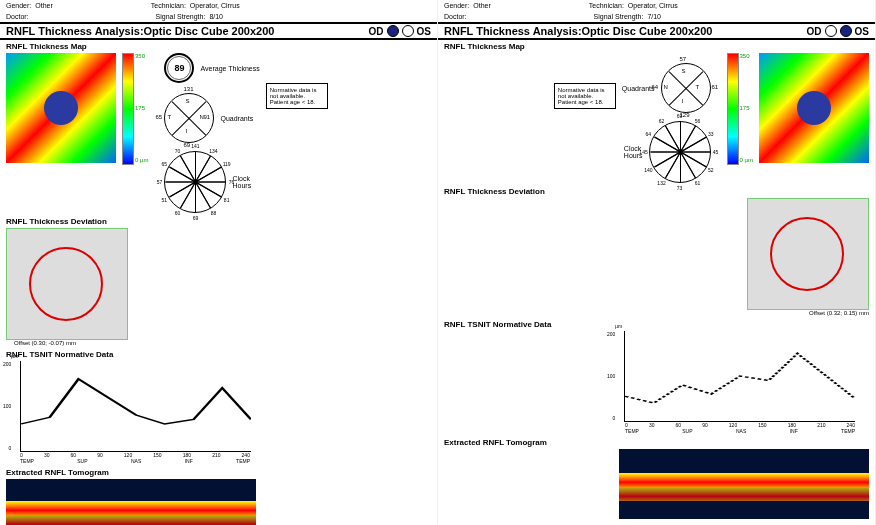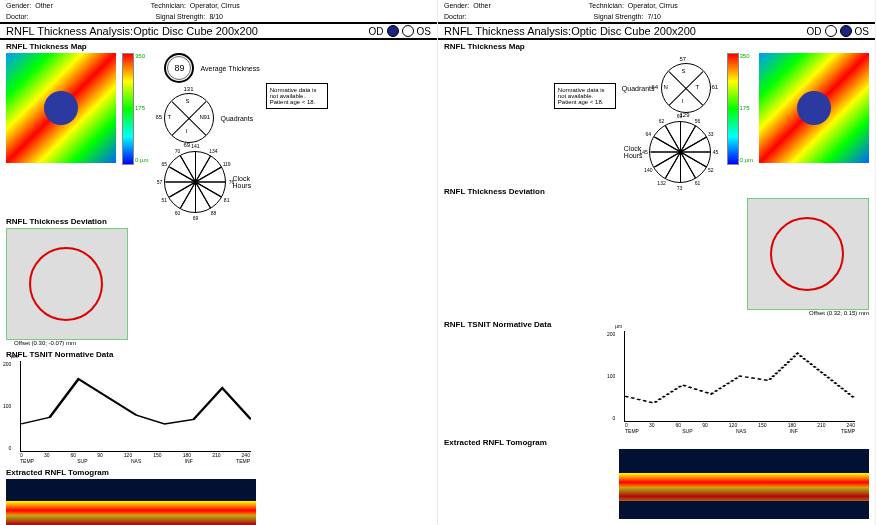--- a/index.html
+++ b/index.html
@@ -2,35 +2,35 @@
 <html><head>
 <meta charset="utf-8">
 <style>
 html,body{margin:0;padding:0;font-family:Arial,Helvetica,sans-serif;font-size:7px;color:#000;background:#fff}
 .page{width:876px;height:525px;display:flex}
 .half{width:438px;height:100%;box-sizing:border-box;border-right:1px solid #eee;position:relative}
 .meta{display:flex;gap:28px;padding:2px 6px}
 .meta div span:first-child{color:#000}
 .meta div span:last-child{margin-left:4px}
 .titlebar{border-top:2px solid #000;border-bottom:2px solid #000;padding:1px 6px;display:flex;align-items:center;justify-content:space-between}
-.titlebar .t{font-weight:normal;font-size:11px}
-.eyes{display:flex;align-items:center;gap:3px;font-weight:normal;font-size:10px}
+.titlebar .t{font-weight:bold;font-size:11px}
+.eyes{display:flex;align-items:center;gap:3px;font-weight:bold;font-size:10px}
 .eye{width:10px;height:10px;border:1.5px solid #000;border-radius:50%;display:inline-block}
 .eye.fill{background:#1a237e}
 .sect{font-weight:bold;font-size:8px;padding:2px 6px 0 6px}
 .row{display:flex;gap:6px;padding:2px 6px}
 .thmap{width:110px;height:110px;position:relative;background:linear-gradient(135deg,#09f 0%,#0f0 20%,#ff0 35%,#f00 50%,#ff0 65%,#0f0 80%,#06f 100%)}
 .thmap .disc{position:absolute;width:34px;height:34px;border-radius:50%;background:#2a3aa0;left:38px;top:38px}
 .cbar{width:10px;height:110px;background:linear-gradient(to bottom,#f00 0%,#ff0 25%,#0f0 50%,#0ff 75%,#00f 100%);border:1px solid #888}
 .cbarlabels{display:flex;flex-direction:column;justify-content:space-between;height:110px;color:#0a0;font-size:6px;margin-left:1px}
 .devmap{width:120px;height:110px;background:#ddd;position:relative;border:1px solid #7c7}
 .devmap .circ{position:absolute;width:70px;height:70px;border:2px solid #d00;border-radius:50%;left:22px;top:18px}
 .offset{font-size:6px;padding-left:8px}
 .avg{display:flex;align-items:center;gap:6px}
-.avgc{width:26px;height:26px;border:2px solid #000;border-radius:50%;display:flex;align-items:center;justify-content:center;font-size:9px;font-weight:normal}
+.avgc{width:26px;height:26px;border:2px solid #000;border-radius:50%;display:flex;align-items:center;justify-content:center;font-size:9px;font-weight:bold}
 .avgc .inner{width:22px;height:22px;border:1px solid #666;border-radius:50%;display:flex;align-items:center;justify-content:center}
 .quad{display:flex;align-items:center;gap:6px;margin-top:10px}
 .qcirc{position:relative;width:48px;height:48px;border:1px solid #000;border-radius:50%}
 .qcirc .x1{position:absolute;width:100%;height:1px;background:#000;top:50%;left:0;transform:rotate(45deg)}
 .qcirc .x2{position:absolute;width:100%;height:1px;background:#000;top:50%;left:0;transform:rotate(-45deg)}
 .qv{position:absolute;font-size:6px}
 .clock{display:flex;align-items:center;gap:6px;margin-top:8px}
 .ccirc{position:relative;width:60px;height:60px;border:1px solid #000;border-radius:50%}
 .ccirc .sp{position:absolute;left:50%;top:0;width:1px;height:100%;background:#000;transform-origin:center}
 .cv{position:absolute;font-size:5px;transform:translate(-50%,-50%)}

